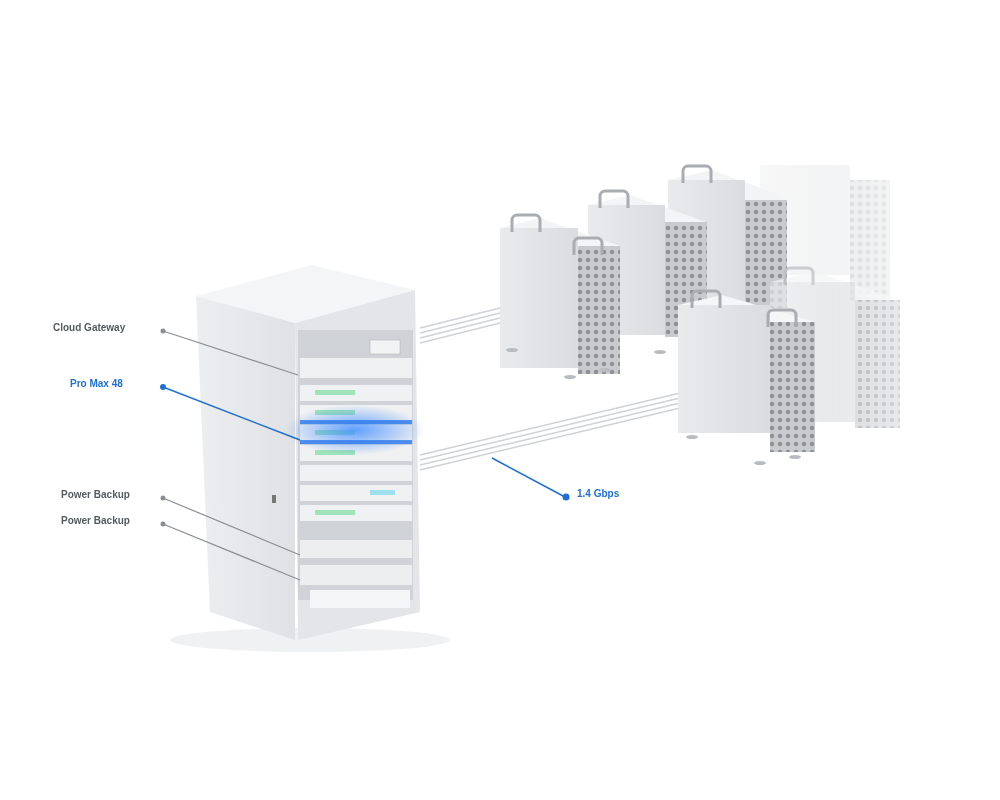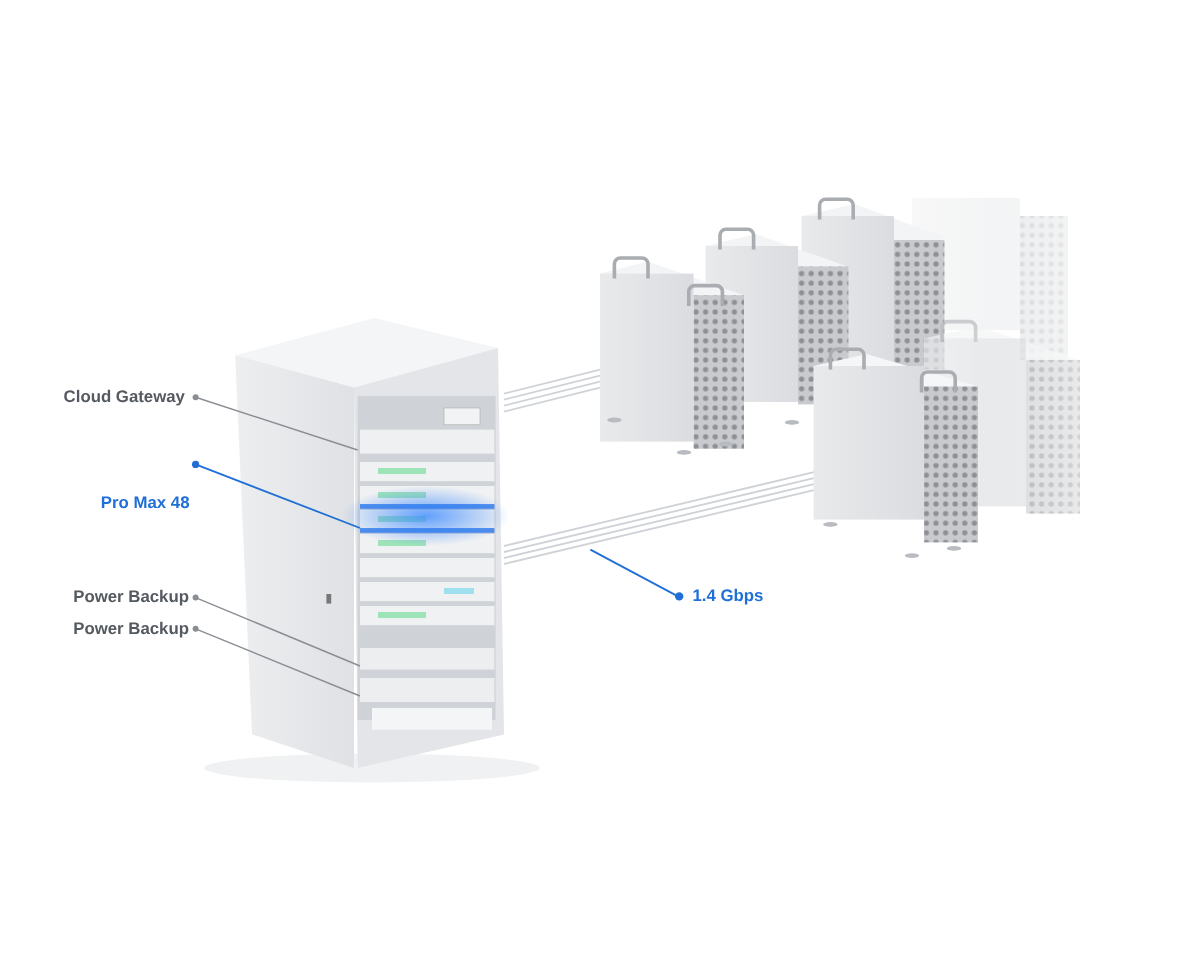--- a/index.html
+++ b/index.html
@@ -1,18 +1,18 @@
 <!DOCTYPE html>
 <html><head>
 <meta charset="utf-8">
 <style>
   html, body { margin:0; padding:0; }
   body { width:1000px; height:800px; background:#ffffff; position:relative; overflow:hidden; font-family:"Liberation Sans", sans-serif; }
   .stage { position:absolute; left:0; top:0; width:1000px; height:800px; }
-  .label { position:absolute; font-size:14px; font-weight:bold; white-space:nowrap; }
+  .label { position:absolute; font-size:10px; font-weight:bold; white-space:nowrap; }
   .label.gray { color:#555a60; }
   .label.blue { color:#1f6fd6; }
   svg { position:absolute; left:0; top:0; }
   .fade { position:absolute; right:0; top:100px; width:180px; height:400px;
           background:linear-gradient(to right, rgba(255,255,255,0), rgba(255,255,255,0.95)); }
 </style>
 </head>
 <body>
 
 <div class="stage">
@@ -143,17 +143,17 @@
       <circle cx="163" cy="387" r="3" fill="#1f6fd6"></circle>
       <circle cx="163" cy="498" r="2.5" fill="#8a8e93"></circle>
       <circle cx="163" cy="524" r="2.5" fill="#8a8e93"></circle>
       <circle cx="566" cy="497" r="3.5" fill="#1f6fd6"></circle>
     </g>
   </svg>
 
   <div class="fade"></div>
 
   <span class="label gray" style="left:53px; top:322px;">Cloud Gateway</span>
-  <span class="label blue" style="left:84px; top:378px;margin-top:32px;">Pro Max 48</span>
+  <span class="label blue" style="left:70px; top:378px;">Pro Max 48</span>
   <span class="label gray" style="left:61px; top:489px;">Power Backup</span>
   <span class="label gray" style="left:61px; top:515px;">Power Backup</span>
   <span class="label blue" style="left:577px; top:488px;">1.4 Gbps</span>
 </div>
 
 </body></html>

